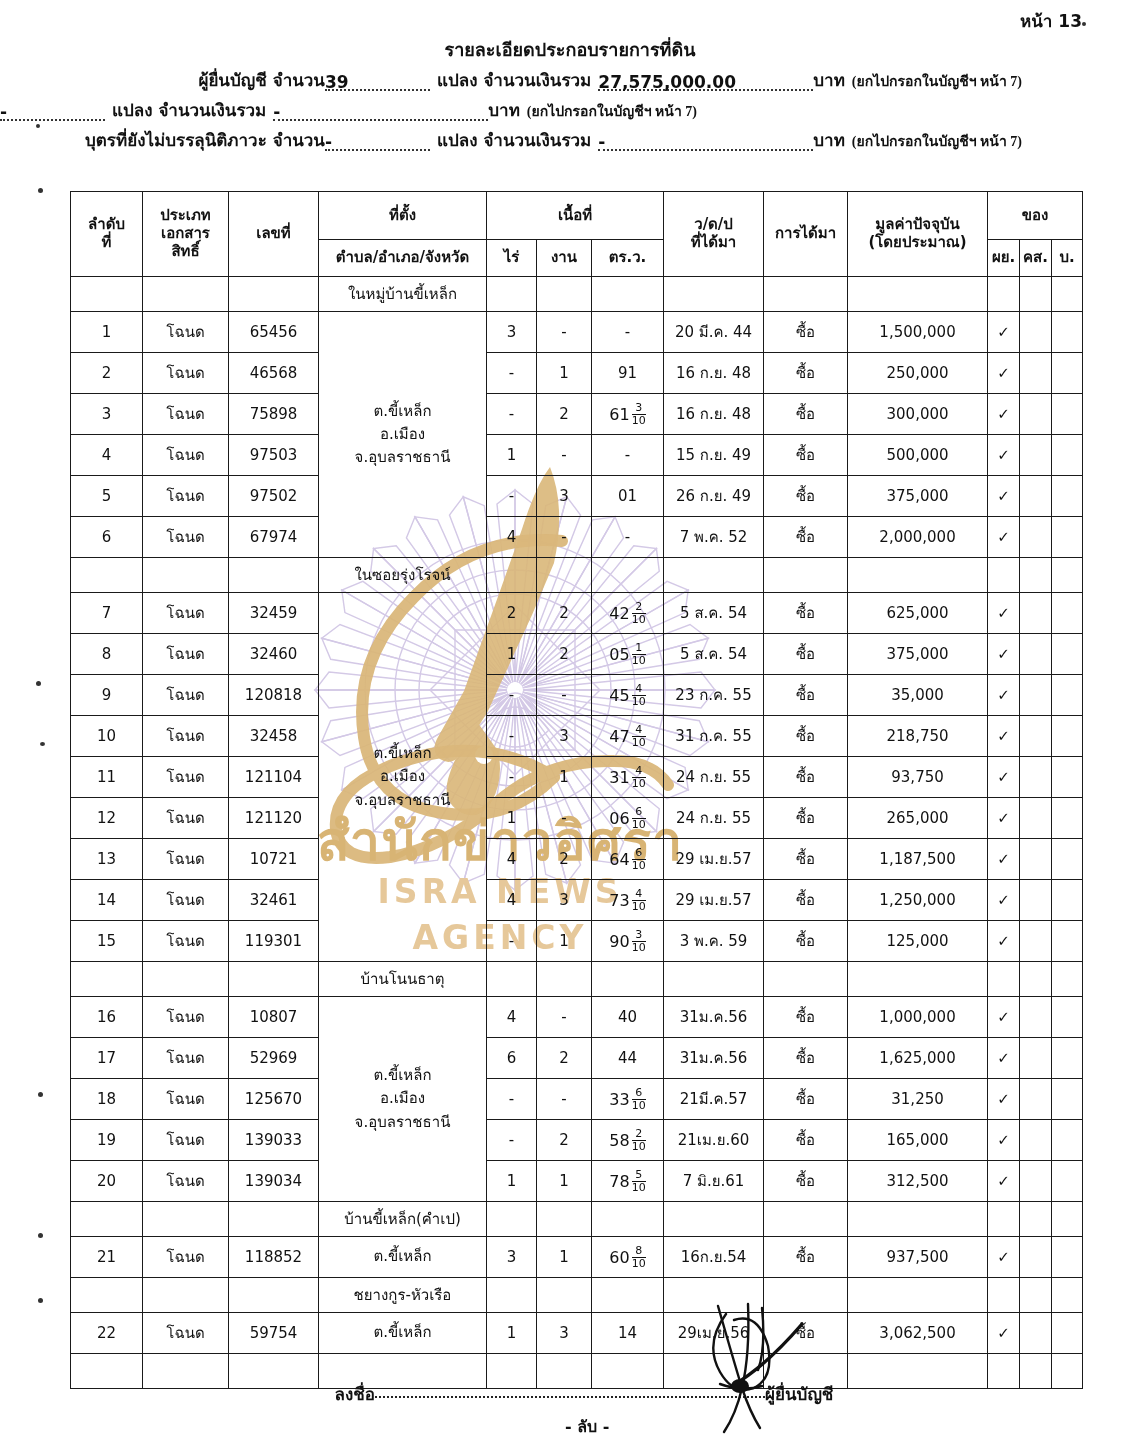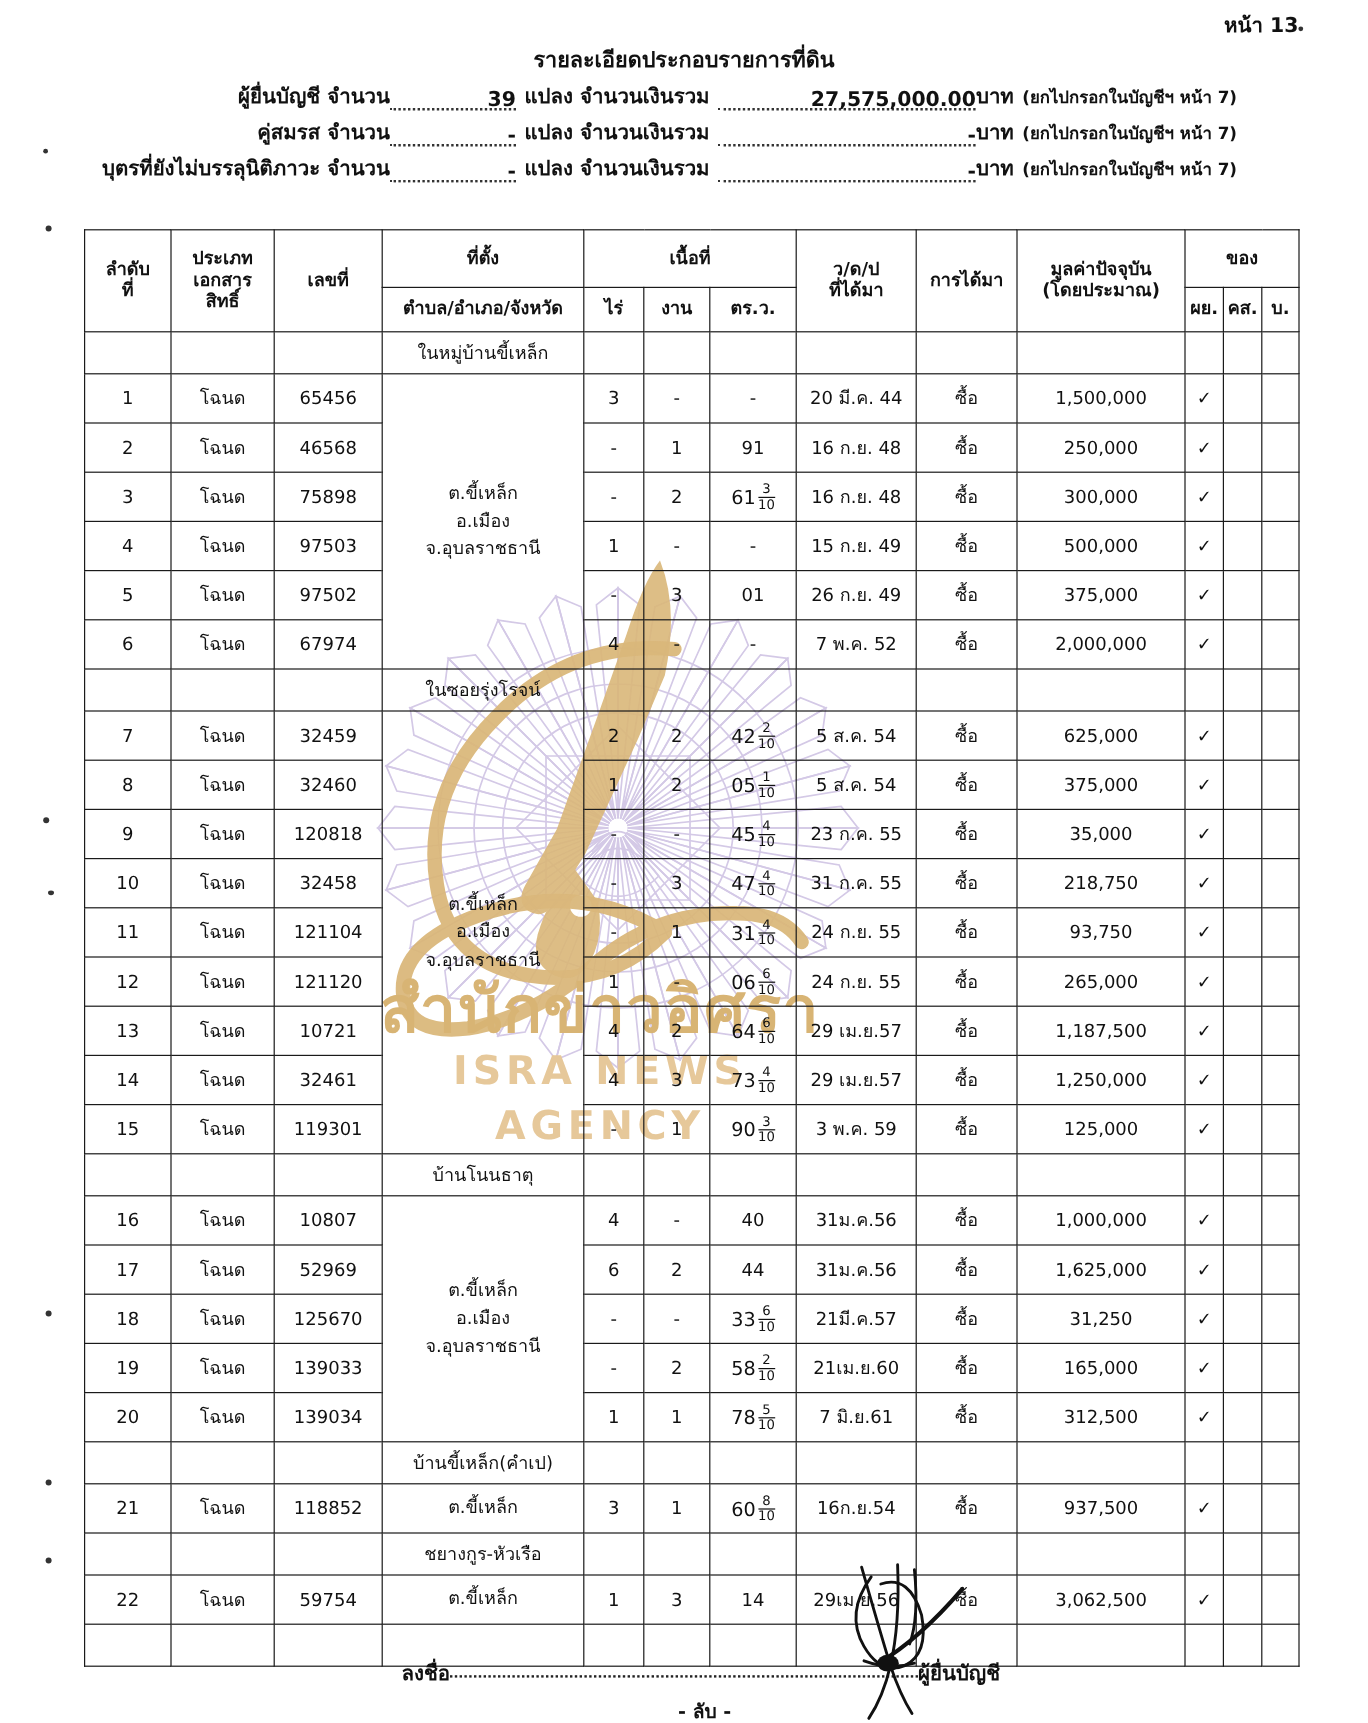--- a/index.html
+++ b/index.html
@@ -56,29 +56,29 @@
     display:flex;align-items:baseline;justify-content:flex-start;
     height:30px;font-size:17px;font-weight:bold;white-space:nowrap;
   }
   .sum-row .lbl{text-align:right;}
   .sum-row.r1 .lbl{width:325px;}
   .sum-row.r2 .lbl{width:325px;}
   .sum-row.r3 .lbl{width:325px;}
   .dotline{
     display:inline-block;
     border-bottom:2px dotted #333;
-    text-align:right;
+    text-align:left;
     font-weight:normal;
     position:relative;
     top:-1px;
   }
   .dotline span{position:relative;top:3px;font-weight:bold;}
   .w-count{width:105px;}
   .w-amount{width:215px;}
-  .note{font-size:14px;font-weight:bold;margin-left:7px;}
+  .note{font-size:14px;font-weight:bold;margin-left:7px;font-family:Liberation Serif, serif;}
   .gap{display:inline-block;width:7px;}
 
   
   .tbl-wrap{position:absolute;left:70px;top:191px;z-index:2;}
   table.land{
     border-collapse:collapse;
     width:1000px;
     table-layout:fixed;
     background:transparent;
   }
@@ -219,21 +219,20 @@
       <span class="lbl">ผู้ยื่นบัญชี  จำนวน</span>
       <span class="dotline w-count"><span>39</span></span>
       <span class="gap"></span>
       <span>แปลง จำนวนเงินรวม</span>
       <span class="gap"></span>
       <span class="dotline w-amount"><span>27,575,000.00</span></span>
       <span>บาท</span>
       <span class="note">(ยกไปกรอกในบัญชีฯ หน้า 7)</span>
     </div>
     <div class="sum-row r2">
-      <span class="lbl">คู่สมรส  จำนวน</span>
       <span class="dotline w-count"><span>-</span></span>
       <span class="gap"></span>
       <span>แปลง จำนวนเงินรวม</span>
       <span class="gap"></span>
       <span class="dotline w-amount"><span>-</span></span>
       <span>บาท</span>
       <span class="note">(ยกไปกรอกในบัญชีฯ หน้า 7)</span>
     </div>
     <div class="sum-row r3">
       <span class="lbl">บุตรที่ยังไม่บรรลุนิติภาวะ  จำนวน</span>

